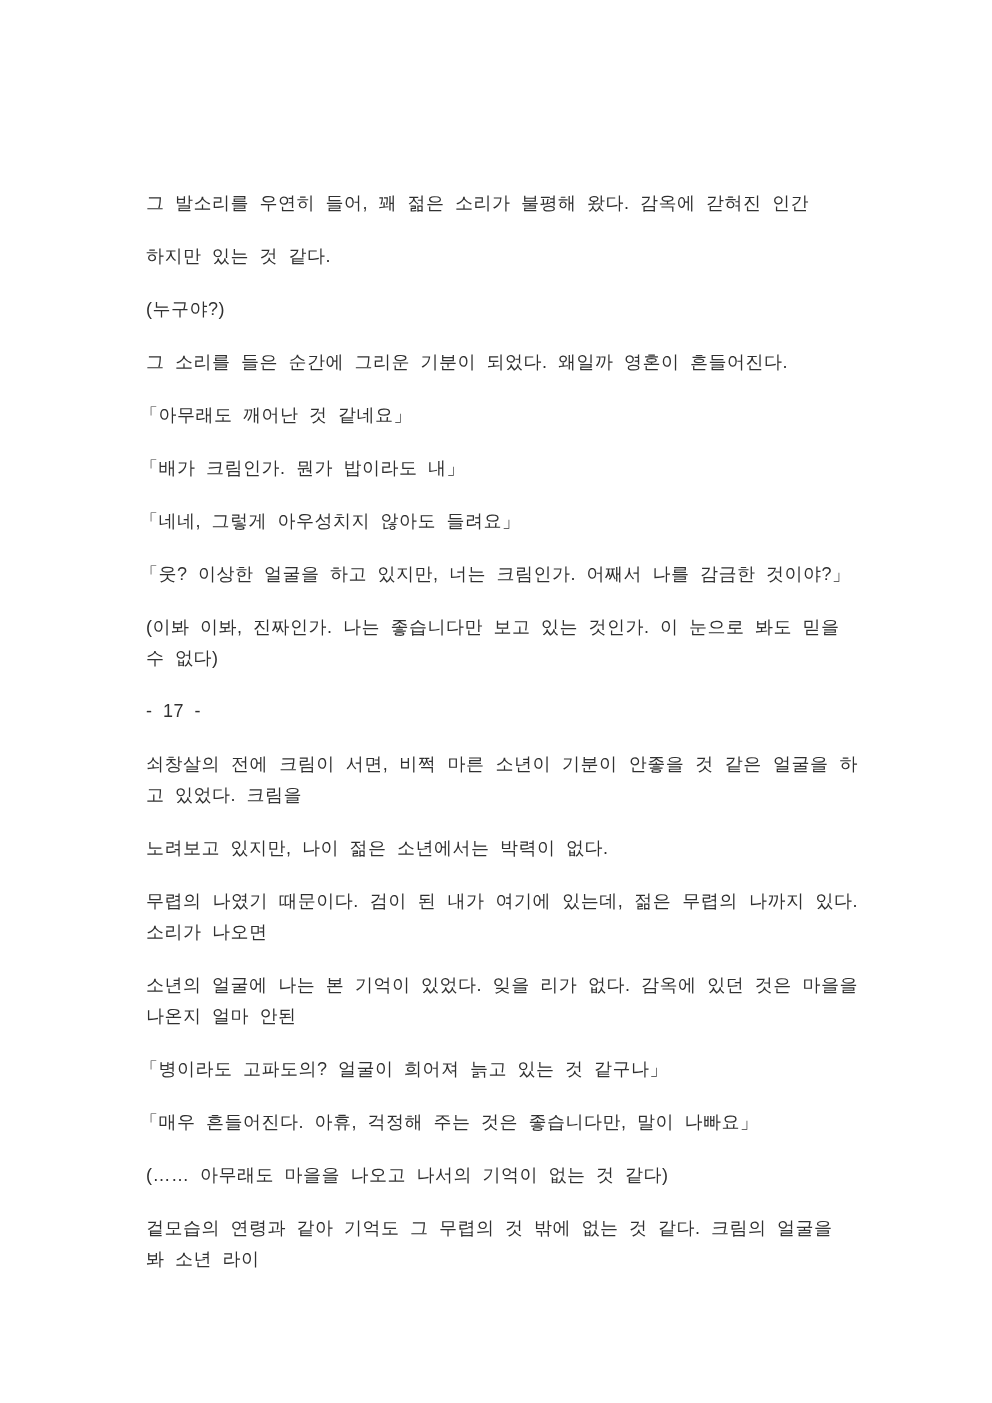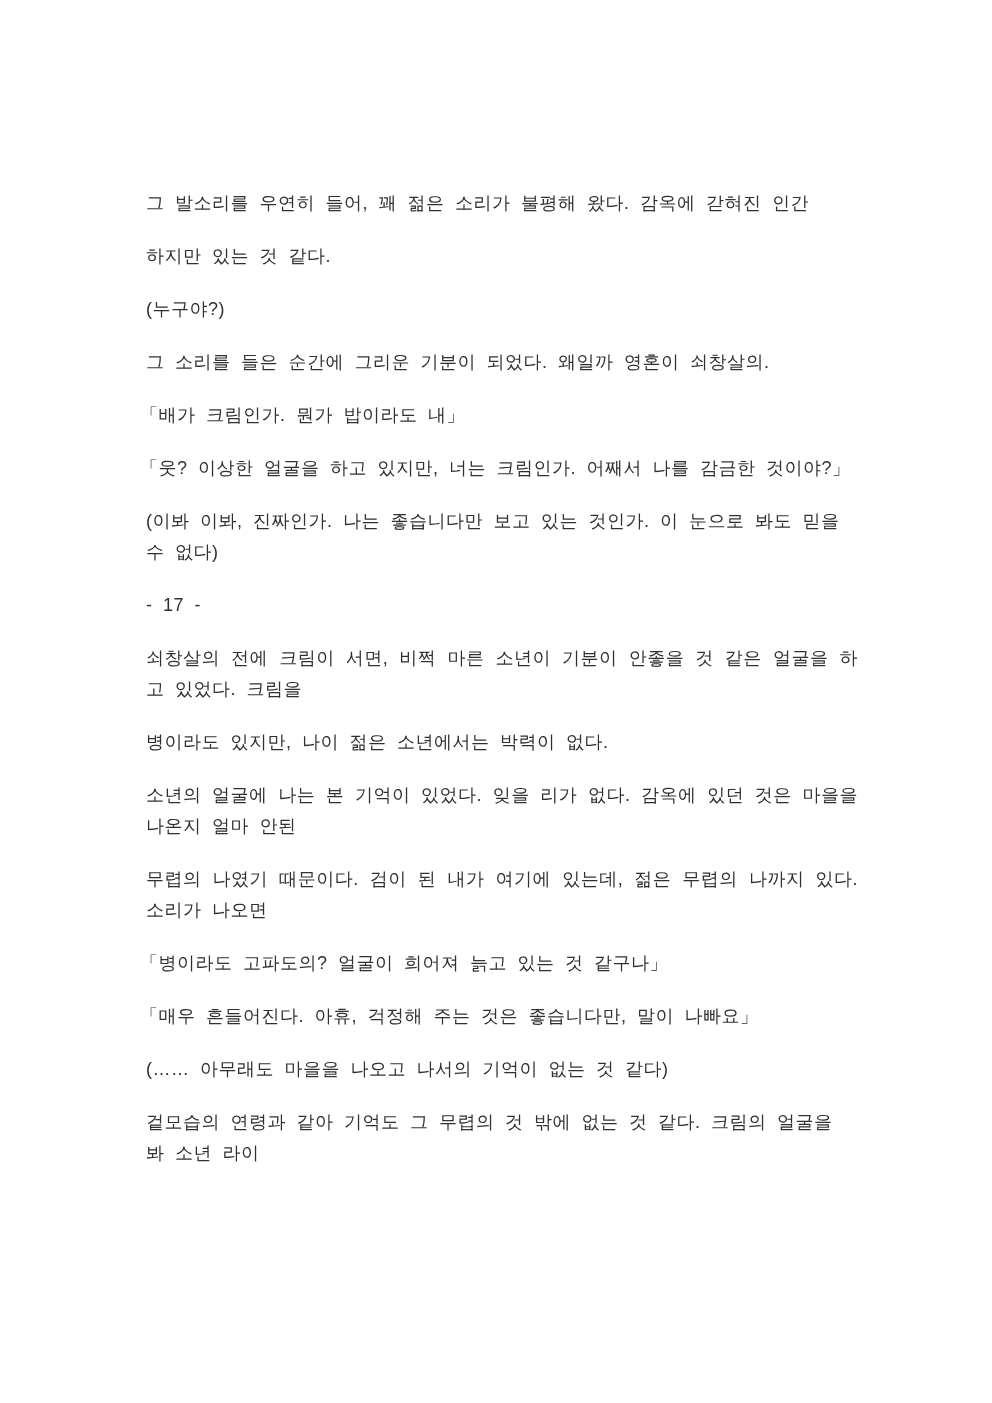--- a/index.html
+++ b/index.html
@@ -38,26 +38,28 @@
     text-indent: -6px;
   }
 </style>
 </head>
 <body>
 
 <div class="page">
   <p class="line">그 발소리를 우연히 들어, 꽤 젊은 소리가 불평해 왔다. 감옥에 갇혀진 인간</p>
   <p class="line">하지만 있는 것 같다.</p>
   <p class="line">(누구야?)</p>
-  <p class="line">그 소리를 들은 순간에 그리운 기분이 되었다. 왜일까 영혼이 쇠창살의.</p>
+  <p class="line">그 소리를 들은 순간에 그리운 기분이 되었다. 왜일까 영혼이 흔들어진다.</p>
+  <p class="line hang">「아무래도 깨어난 것 같네요」</p>
   <p class="line hang">「배가 크림인가. 뭔가 밥이라도 내」</p>
+  <p class="line hang">「네네, 그렇게 아우성치지 않아도 들려요」</p>
   <p class="line hang">「웃? 이상한 얼굴을 하고 있지만, 너는 크림인가. 어째서 나를 감금한 것이야?」</p>
   <p class="line">(이봐 이봐, 진짜인가. 나는 좋습니다만 보고 있는 것인가. 이 눈으로 봐도 믿을 수 없다)</p>
   <p class="line">- 17 -</p>
   <p class="line justify">쇠창살의 전에 크림이 서면, 비쩍 마른 소년이 기분이 안좋을 것 같은 얼굴을 하고 있었다. 크림을</p>
-  <p class="line">병이라도 있지만, 나이 젊은 소년에서는 박력이 없다.</p>
+  <p class="line">노려보고 있지만, 나이 젊은 소년에서는 박력이 없다.</p>
+  <p class="line justify">무렵의 나였기 때문이다. 검이 된 내가 여기에 있는데, 젊은 무렵의 나까지 있다. 소리가 나오면</p>
   <p class="line justify">소년의 얼굴에 나는 본 기억이 있었다. 잊을 리가 없다. 감옥에 있던 것은 마을을 나온지 얼마 안된</p>
-  <p class="line justify">무렵의 나였기 때문이다. 검이 된 내가 여기에 있는데, 젊은 무렵의 나까지 있다. 소리가 나오면</p>
   <p class="line hang">「병이라도 고파도의? 얼굴이 희어져 늙고 있는 것 같구나」</p>
   <p class="line hang">「매우 흔들어진다. 아휴, 걱정해 주는 것은 좋습니다만, 말이 나빠요」</p>
   <p class="line">(…… 아무래도 마을을 나오고 나서의 기억이 없는 것 같다)</p>
   <p class="line">겉모습의 연령과 같아 기억도 그 무렵의 것 밖에 없는 것 같다. 크림의 얼굴을 봐 소년 라이</p>
 </div>
 
 </body></html>

